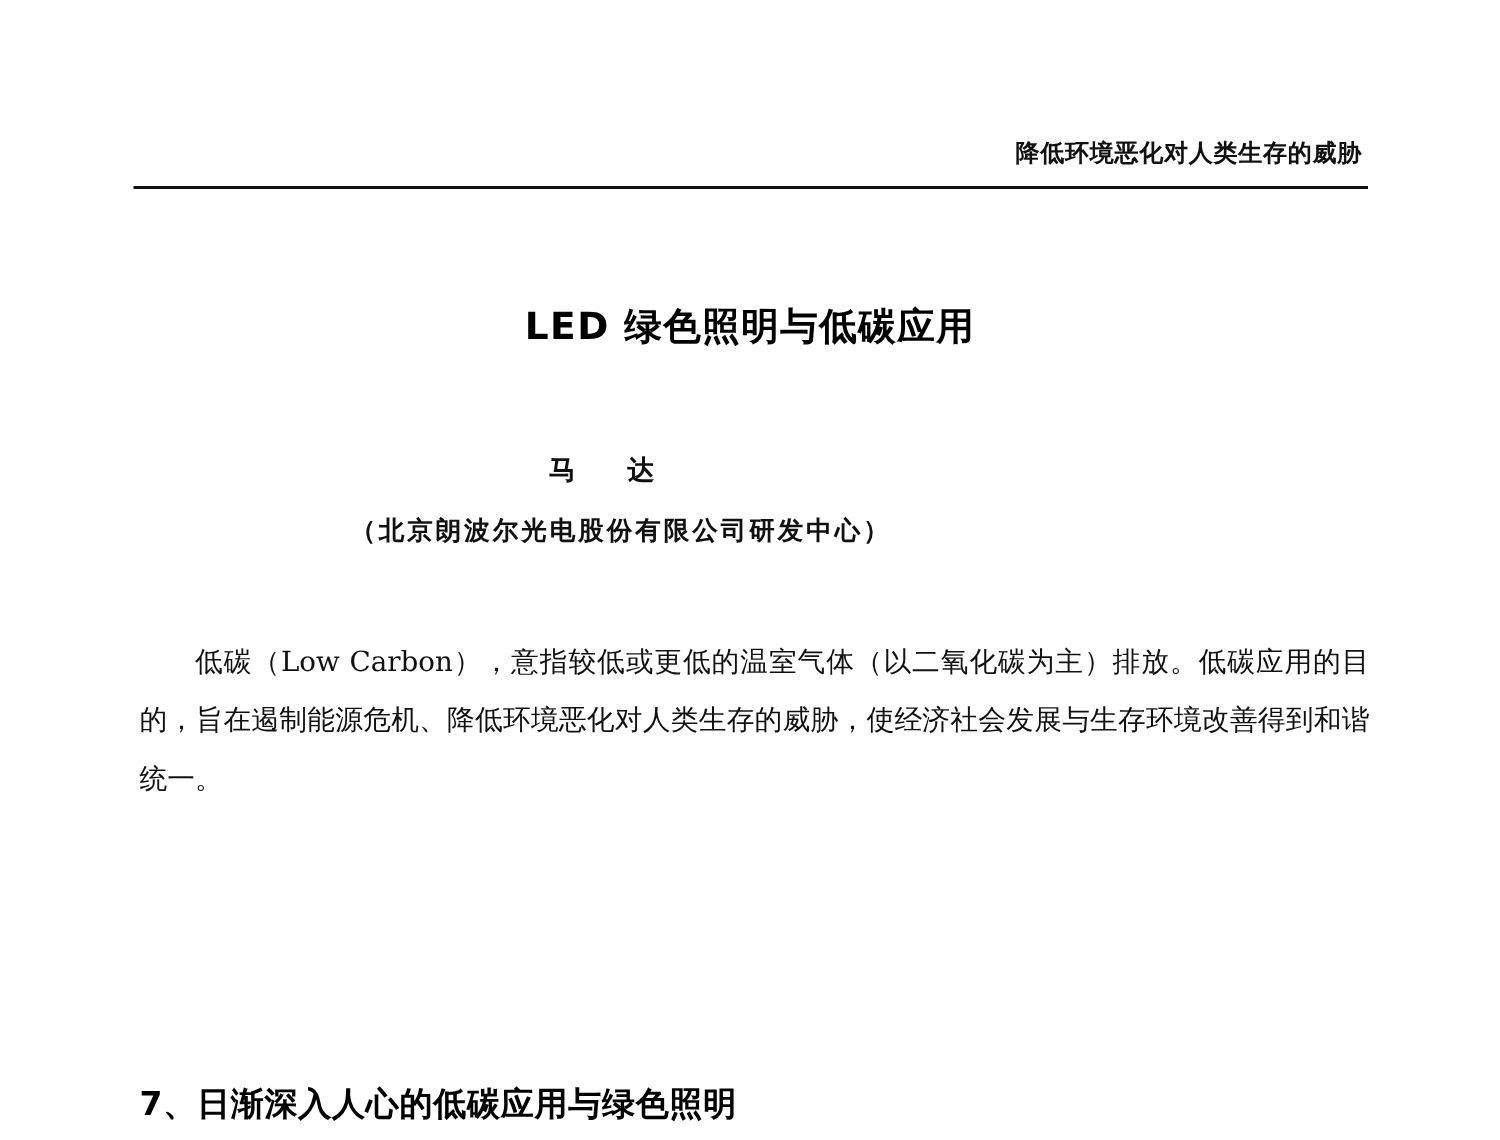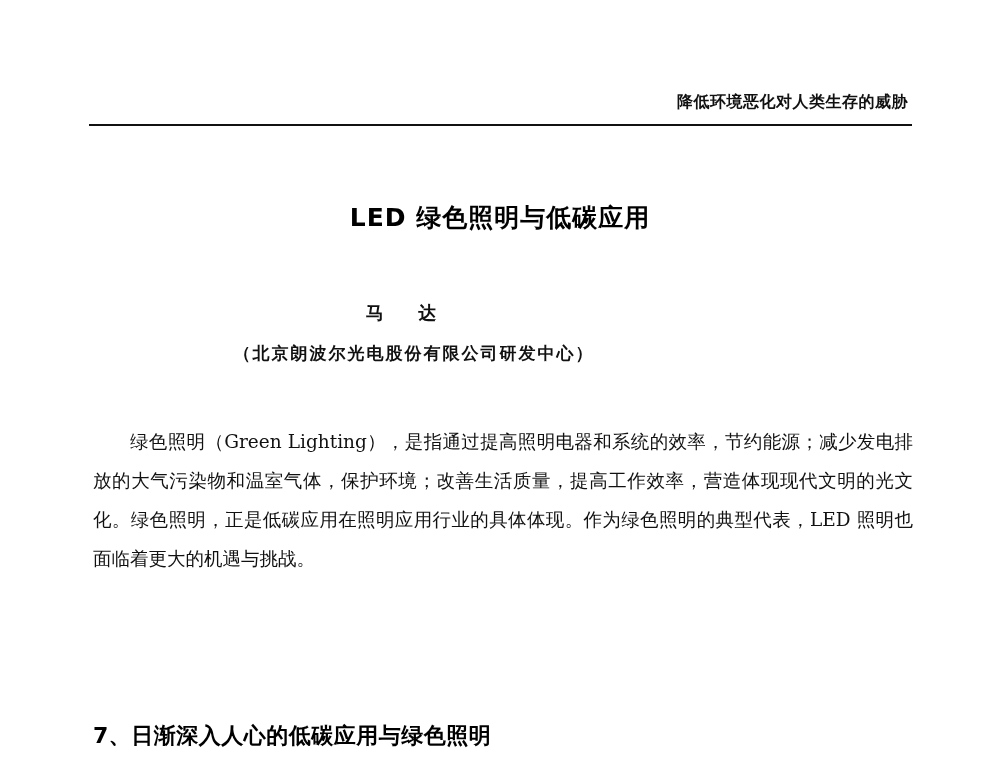--- a/index.html
+++ b/index.html
@@ -102,16 +102,16 @@
 
 <div class="running-header">降低环境恶化对人类生存的威胁</div>
 <div class="header-rule"></div>
 
 <h1 class="title" style="margin:0;text-align:center;">LED 绿色照明与低碳应用</h1>
 
 <div class="author">马 达</div>
 <div class="affiliation">（北京朗波尔光电股份有限公司研发中心）</div>
 
 <div class="body-text">
-  <p>绿色照明（Green Lighting），是指通过提高照明电器和系统的效率，节约能源；减少发电排放的大气污染物和温室气体，保护环境；改善生活质量，提高工作效率，营造体现现代文明的光文化。绿色照明，正是低碳应用在照明应用行业的具体体现。作为绿色照明的典型代表，LED 照明也面临着更大的机遇与挑战。</p>
+  <p>低碳（Low Carbon），意指较低或更低的温室气体（以二氧化碳为主）排放。低碳应用的目的，旨在遏制能源危机、降低环境恶化对人类生存的威胁，使经济社会发展与生存环境改善得到和谐统一。</p>
 </div>
 
 <h2 class="section-heading" style="margin:0;">7、日渐深入人心的低碳应用与绿色照明</h2>
 
 </body></html>

